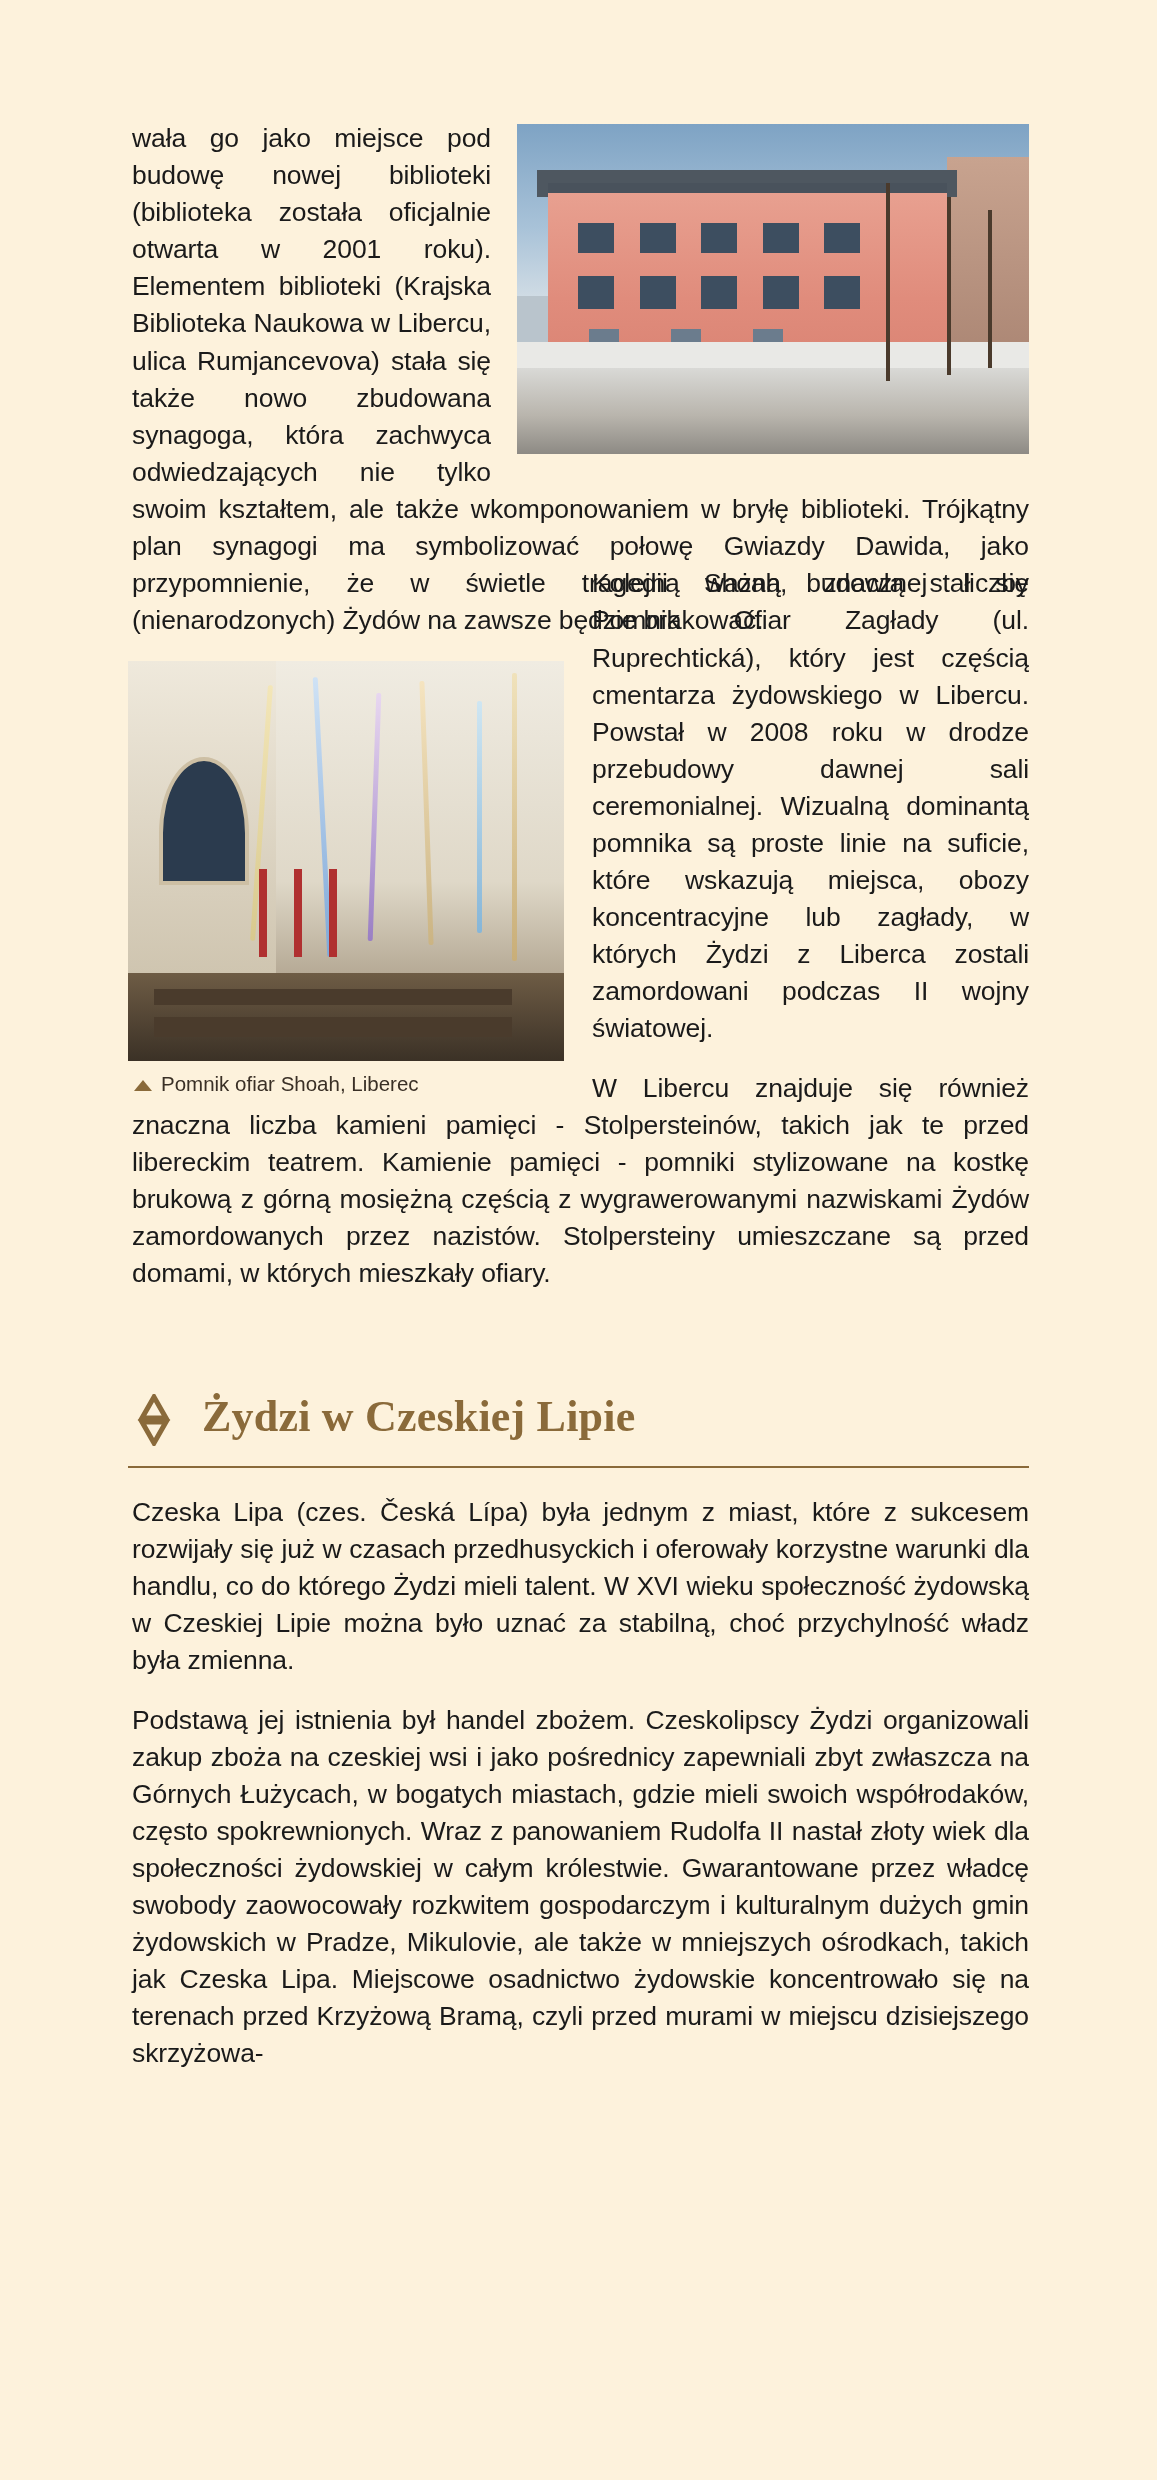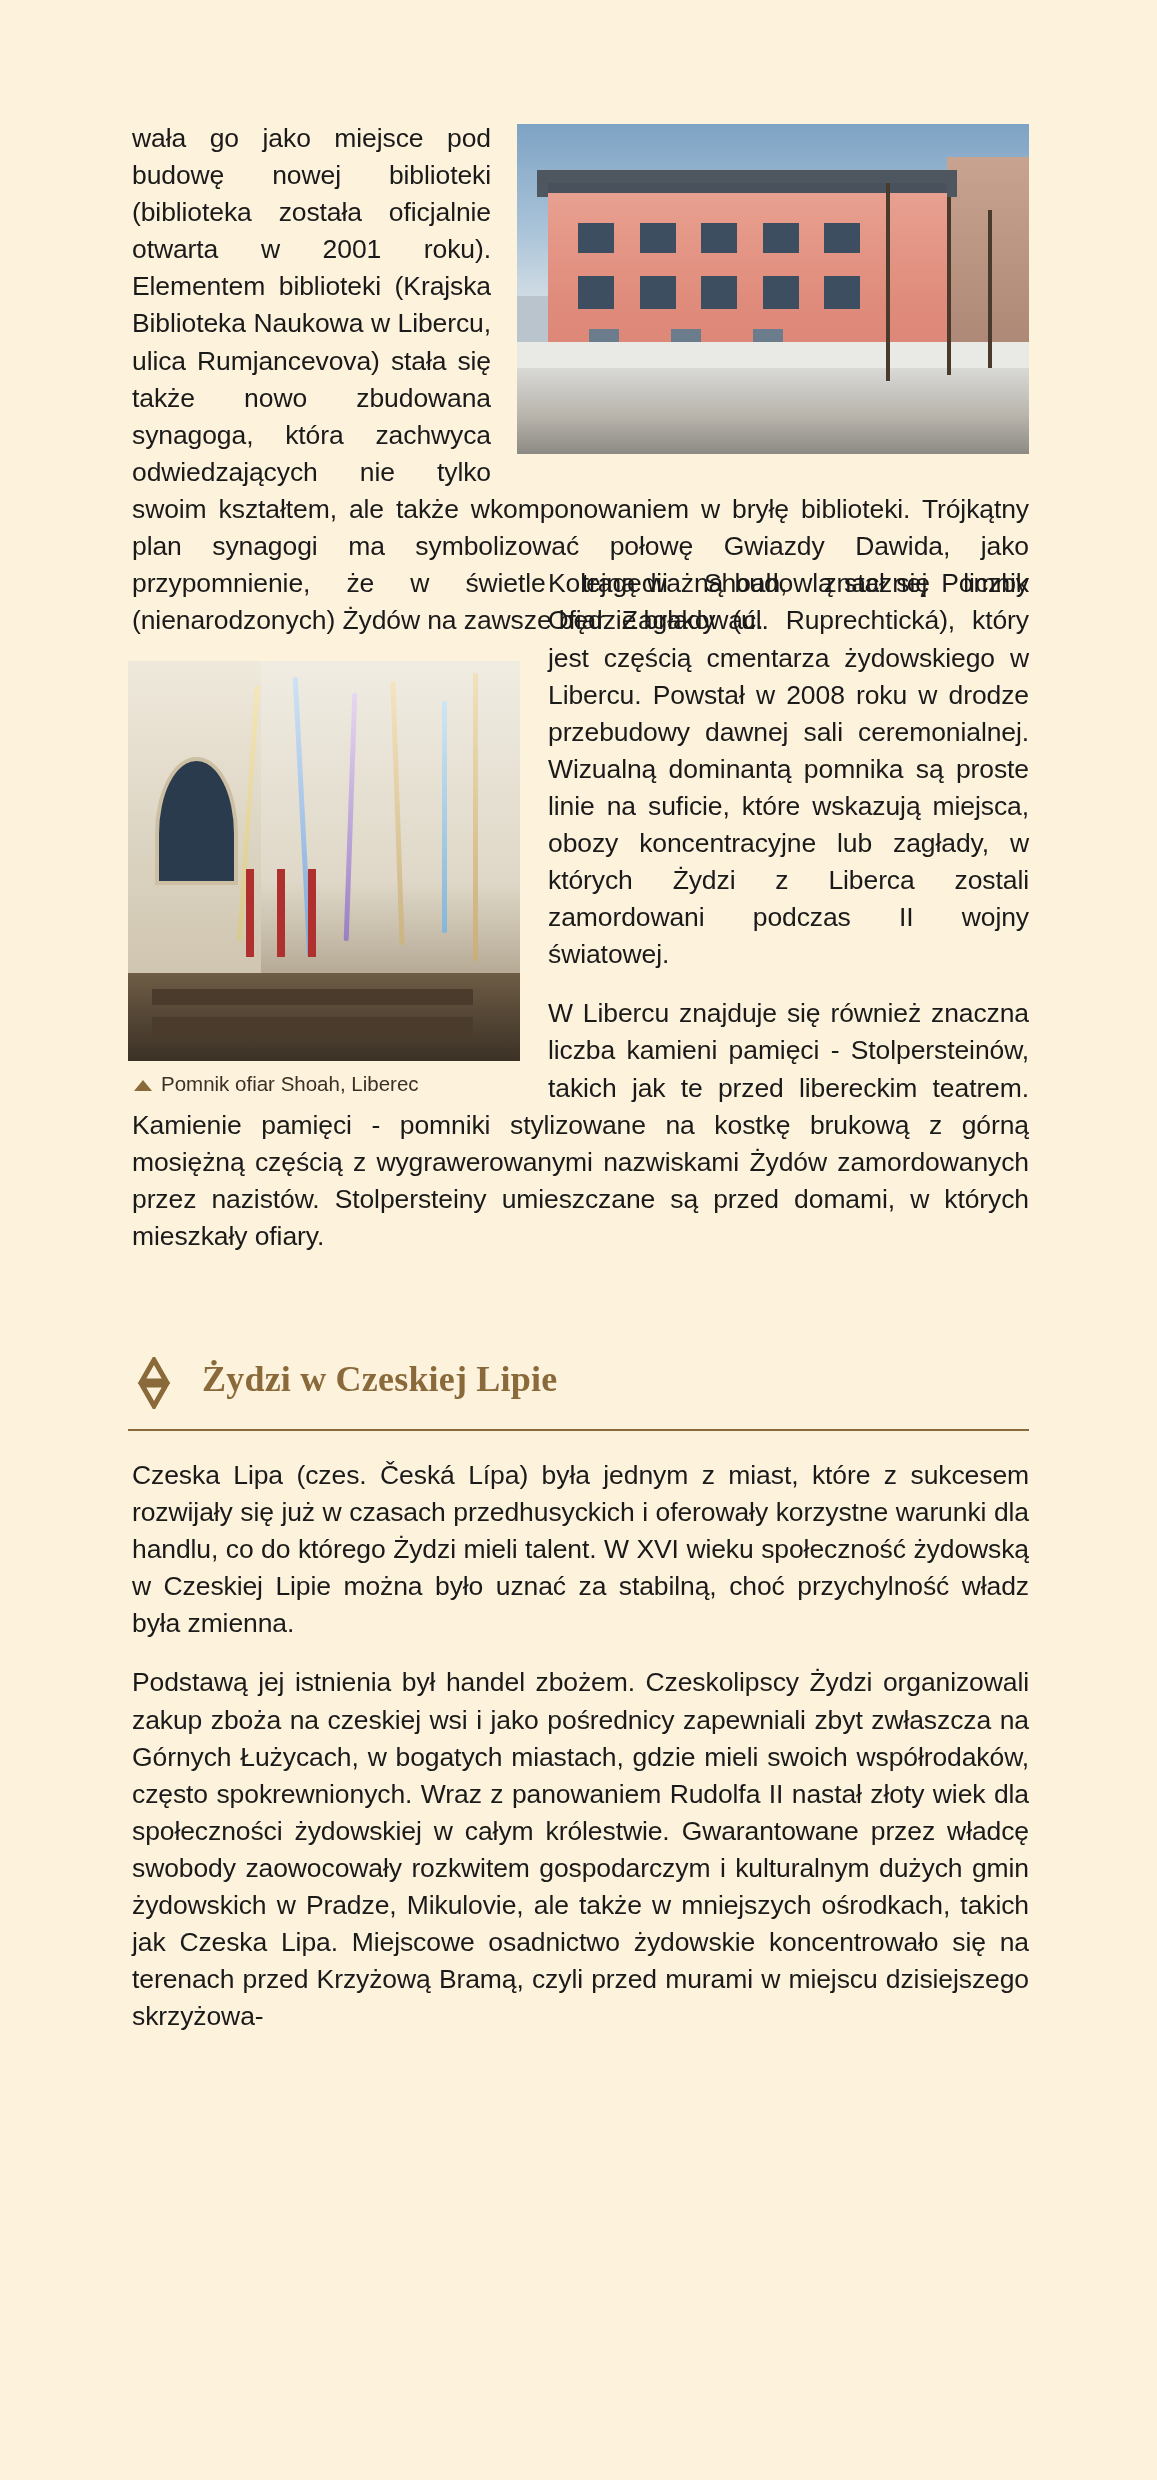--- a/index.html
+++ b/index.html
@@ -35,21 +35,21 @@
   
   .block-1 { position: relative; }
 
   .fig-right {
     float: right;
     width: 512px;
     margin: 4px 0 10px 26px;
   }
   .fig-left {
     float: left;
-    width: 392px;
+    width: 436px;
     margin: 14px 28px 8px 0;
   }
 
   .photo {
     width: 100%;
     display: block;
     background: #b9c4cc;
     position: relative;
     overflow: hidden;
   }
@@ -85,21 +85,21 @@
   .star {
     width: 52px; height: 52px;
     flex: 0 0 auto;
     position: relative;
     margin-top: 6px;
   }
   .star svg { display: block; }
   h2 {
     margin: 0;
     font-family: "Liberation Serif", serif;
-    font-size: 36px;
+    font-size: 44px;
     font-weight: 700;
     color: #8a6a3a;
     letter-spacing: 0.2px;
     line-height: 1.05;
   }
   .rule {
     height: 2px;
     background: #8a6a3a;
     margin: 20px 0 26px 0;
     width: 100%;

